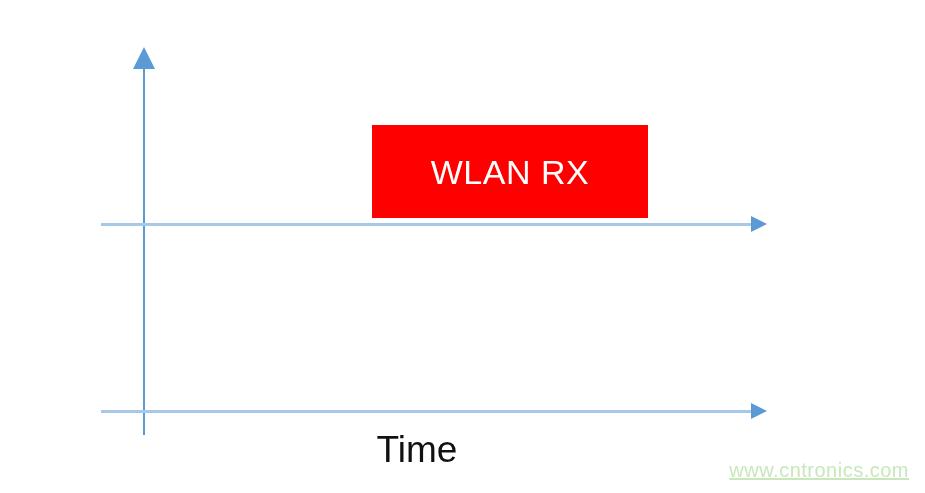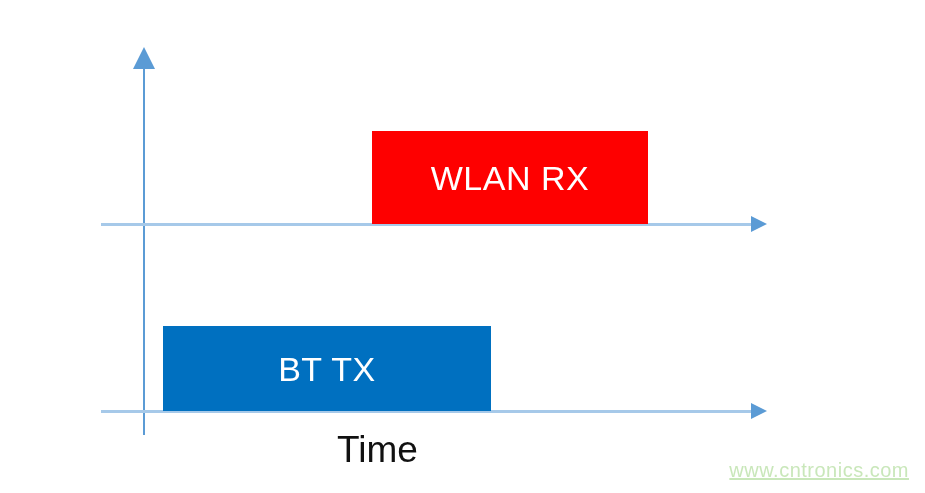--- a/index.html
+++ b/index.html
@@ -60,37 +60,37 @@
     display: flex;
     align-items: center;
     justify-content: center;
     font-size: 34px;
     line-height: 1;
     color: #ffffff;
     letter-spacing: 0.5px;
   }
   .block.wlan-rx {
     left: 372px;
-    top: 131px;
+    top: 125px;
     width: 276px;
     height: 93px;
   }
   .block.bt-tx {
     left: 163px;
     top: 326px;
     width: 328px;
     height: 85px;
   }
   
   .time-label {
     position: absolute;
     left: 337px;
     top: 430px;
     width: 160px;
-    text-align: left;
+    text-align: center;
     font-size: 37px;
     line-height: 1.1;
     color: #111111;
   }
   .watermark {
     position: absolute;
     right: 16px;
     top: 459px;
     font-size: 20px;
     line-height: 1.1;
@@ -108,21 +108,18 @@
   <div class="h-axis-line upper"></div>
   <div class="h-axis-arrow upper"></div>
 
   <div class="h-axis-line lower"></div>
   <div class="h-axis-arrow lower"></div>
 
   <div class="block wlan-rx" style="background-color: rgb(254, 0, 0); color: rgb(255, 255, 255);">
     <span>WLAN RX</span>
   </div>
 
-  <div class="block bt-tx" style="background-color: rgb(0, 112, 192); color: rgb(255, 255, 255);">
-    <span>BT TX</span>
-  </div>
 
   <div class="time-label">Time</div>
 
   <div class="watermark" style="color: rgb(201, 231, 186); text-decoration: underline;">www.cntronics.com</div>
 
 </div>
 
 </body></html>

